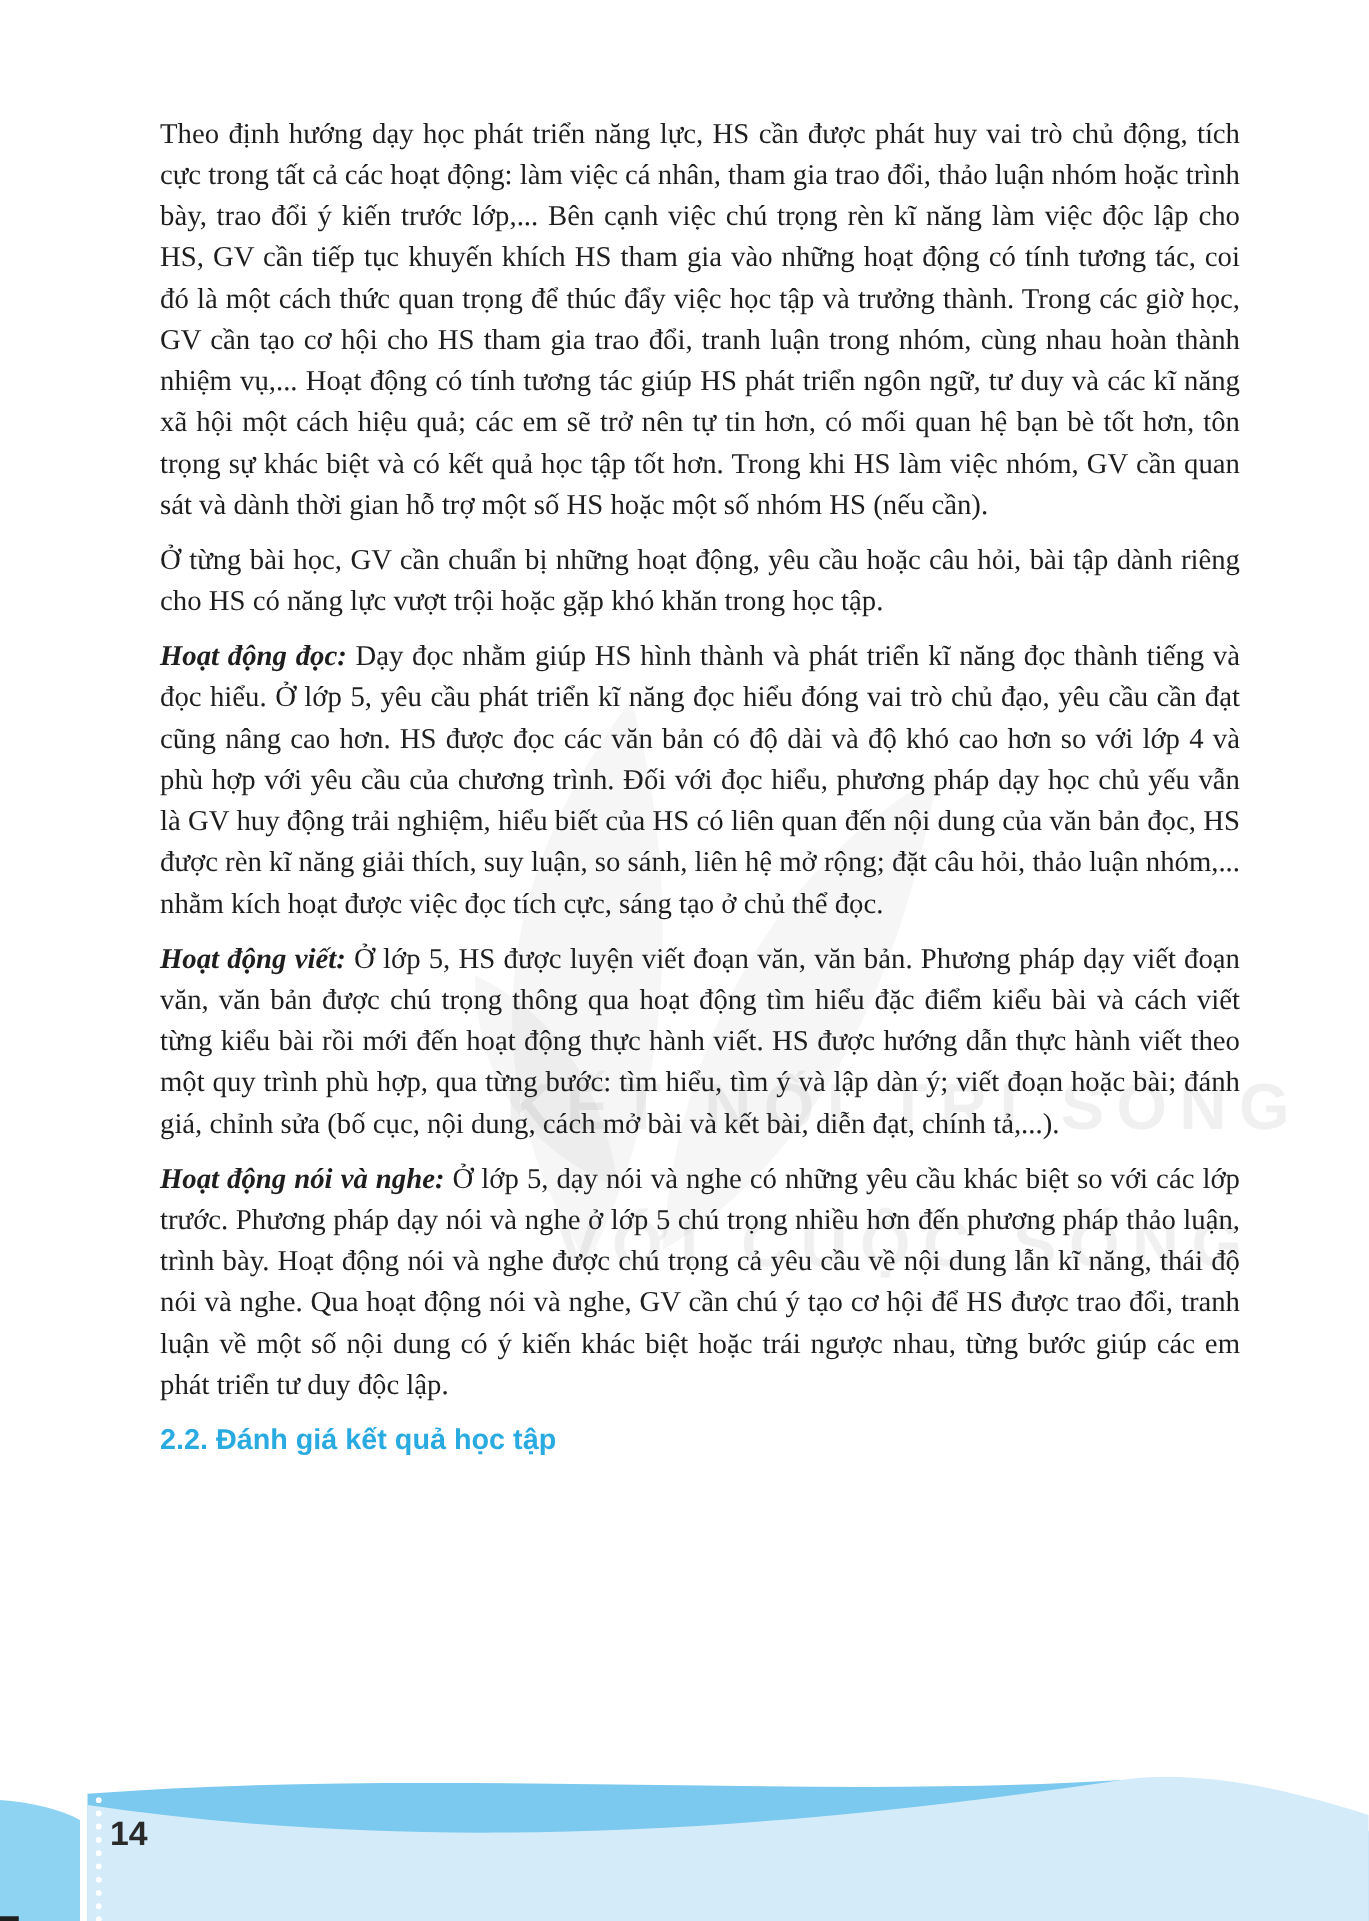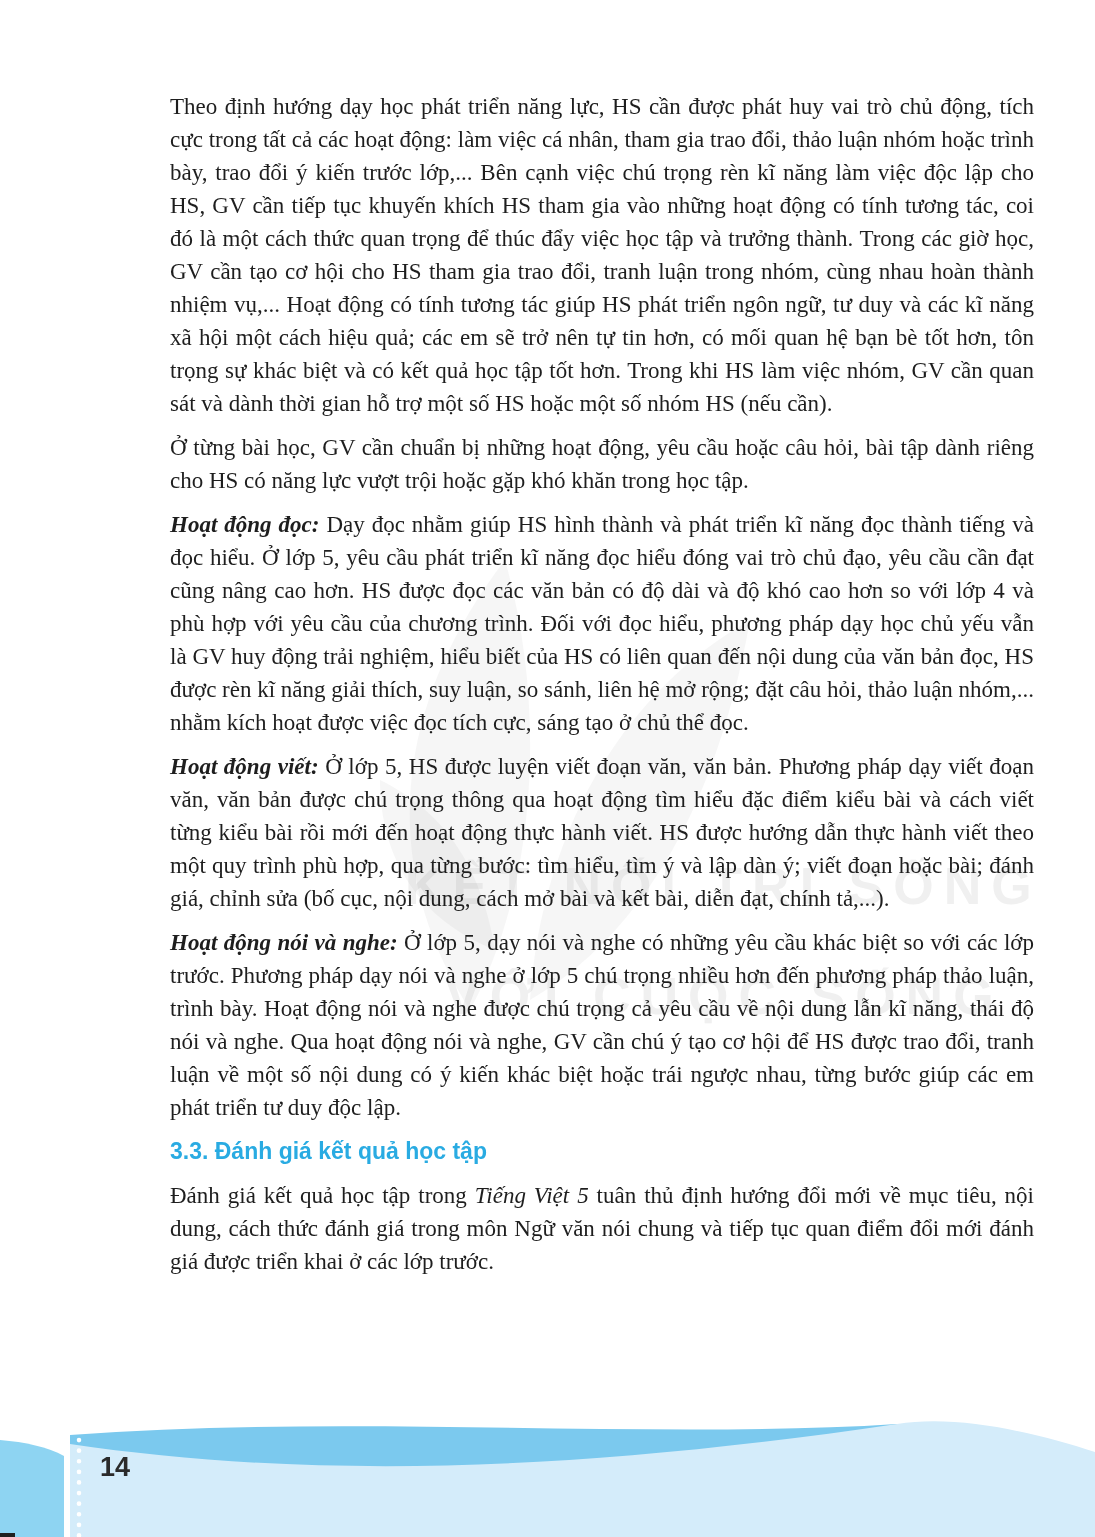--- a/index.html
+++ b/index.html
@@ -26,21 +26,21 @@
     letter-spacing: 10px;
     color: rgba(110,110,110,0.10);
     white-space: nowrap;
   }
   .wm-line1 { left: 405px; top: 856px; }
   .wm-line2 { left: 445px; top: 966px; }
 
   
   .content {
     position: absolute; z-index: 1;
-    left: 128px; top: 90px; width: 864px; margin-left: 42px;
+    left: 128px; top: 90px; width: 864px;
   }
   .content p {
     margin: 0 0 11px 0;
     font-size: 23px;
     line-height: 33px;
     text-align: justify;
   }
   .lead { font-weight: bold; font-style: italic; }
   .h322 { margin: 3px 0 12px 0; }
   .h322 .h322-title { font-style: italic; }
@@ -62,21 +62,21 @@
   .wave-light{ fill: var(--footer_light, #d4ecfa); }
   .corner-mark { fill: #1f1f1f; }
   .dots {
     stroke: #ffffff; stroke-width: 4.6;
     stroke-dasharray: 0.1 10.5;
     stroke-linecap: round;
     fill: none;
   }
   .page-number {
     position: absolute; z-index: 3;
-    left: 100px; top: 1452px;
+    left: 88px; top: 1452px;
     font-family: "Liberation Sans", sans-serif;
     font-weight: bold;
     font-size: 27px;
     color: #2a2a2a;
   }
 </style>
 </head>
 <body>
 
 <svg class="watermark wm-logo" viewBox="0 0 480 490" xmlns="http://www.w3.org/2000/svg" aria-hidden="true">
@@ -93,23 +93,22 @@
 
   <p>Ở từng bài học, GV cần chuẩn bị những hoạt động, yêu cầu hoặc câu hỏi, bài tập dành riêng cho HS có năng lực vượt trội hoặc gặp khó khăn trong học tập.</p>
 
 
   <p><span class="lead">Hoạt động đọc:</span><span> Dạy đọc nhằm giúp HS hình thành và phát triển kĩ năng đọc thành tiếng và đọc hiểu. Ở lớp 5, yêu cầu phát triển kĩ năng đọc hiểu đóng vai trò chủ đạo, yêu cầu cần đạt cũng nâng cao hơn. HS được đọc các văn bản có độ dài và độ khó cao hơn so với lớp 4 và phù hợp với yêu cầu của chương trình. Đối với đọc hiểu, phương pháp dạy học chủ yếu vẫn là GV huy động trải nghiệm, hiểu biết của HS có liên quan đến nội dung của văn bản đọc, HS được rèn kĩ năng giải thích, suy luận, so sánh, liên hệ mở rộng; đặt câu hỏi, thảo luận nhóm,... nhằm kích hoạt được việc đọc tích cực, sáng tạo ở chủ thể đọc.</span></p>
 
   <p><span class="lead">Hoạt động viết:</span><span> Ở lớp 5, HS được luyện viết đoạn văn, văn bản. Phương pháp dạy viết đoạn văn, văn bản được chú trọng thông qua hoạt động tìm hiểu đặc điểm kiểu bài và cách viết từng kiểu bài rồi mới đến hoạt động thực hành viết. HS được hướng dẫn thực hành viết theo một quy trình phù hợp, qua từng bước: tìm hiểu, tìm ý và lập dàn ý; viết đoạn hoặc bài; đánh giá, chỉnh sửa (bố cục, nội dung, cách mở bài và kết bài, diễn đạt, chính tả,...).</span></p>
 
   <p><span class="lead">Hoạt động nói và nghe:</span><span> Ở lớp 5, dạy nói và nghe có những yêu cầu khác biệt so với các lớp trước. Phương pháp dạy nói và nghe ở lớp 5 chú trọng nhiều hơn đến phương pháp thảo luận, trình bày. Hoạt động nói và nghe được chú trọng cả yêu cầu về nội dung lẫn kĩ năng, thái độ nói và nghe. Qua hoạt động nói và nghe, GV cần chú ý tạo cơ hội để HS được trao đổi, tranh luận về một số nội dung có ý kiến khác biệt hoặc trái ngược nhau, từng bước giúp các em phát triển tư duy độc lập.</span></p>
 
-  <p class="h33">3.3. Đánh giá kết quả học tập</p>
+  <p class="h33">2.2. Đánh giá kết quả học tập</p>
 
-  <p><span>Đánh giá kết quả học tập trong </span><span class="eval-italic">Tiếng Việt 5</span><span> tuân thủ định hướng đổi mới về mục tiêu, nội dung, cách thức đánh giá trong môn Ngữ văn nói chung và tiếp tục quan điểm đổi mới đánh giá được triển khai ở các lớp trước.</span></p>
 
 </div>
 
 <svg class="footer-svg" width="1095" height="147" viewBox="0 0 1095 147" xmlns="http://www.w3.org/2000/svg" aria-hidden="true">
   <path class="band" d="M 0 50 C 25 52, 48 57, 64 66 L 64 147 L 0 147 Z"></path>
   <path class="wave-mid" d="M 70 45 C 350 24, 650 50, 897 34 C 980 40, 1040 58, 1095 75 L 1095 147 L 70 147 Z"></path>
   <path class="wave-light" d="M 70 54 C 300 88, 560 84, 897 34 C 960 24, 1040 44, 1095 62 L 1095 147 L 70 147 Z"></path>
   <line class="dots" x1="79" y1="50" x2="79" y2="146"></line>
   <rect class="corner-mark" x="0" y="143" width="15" height="4"></rect>
 </svg>

